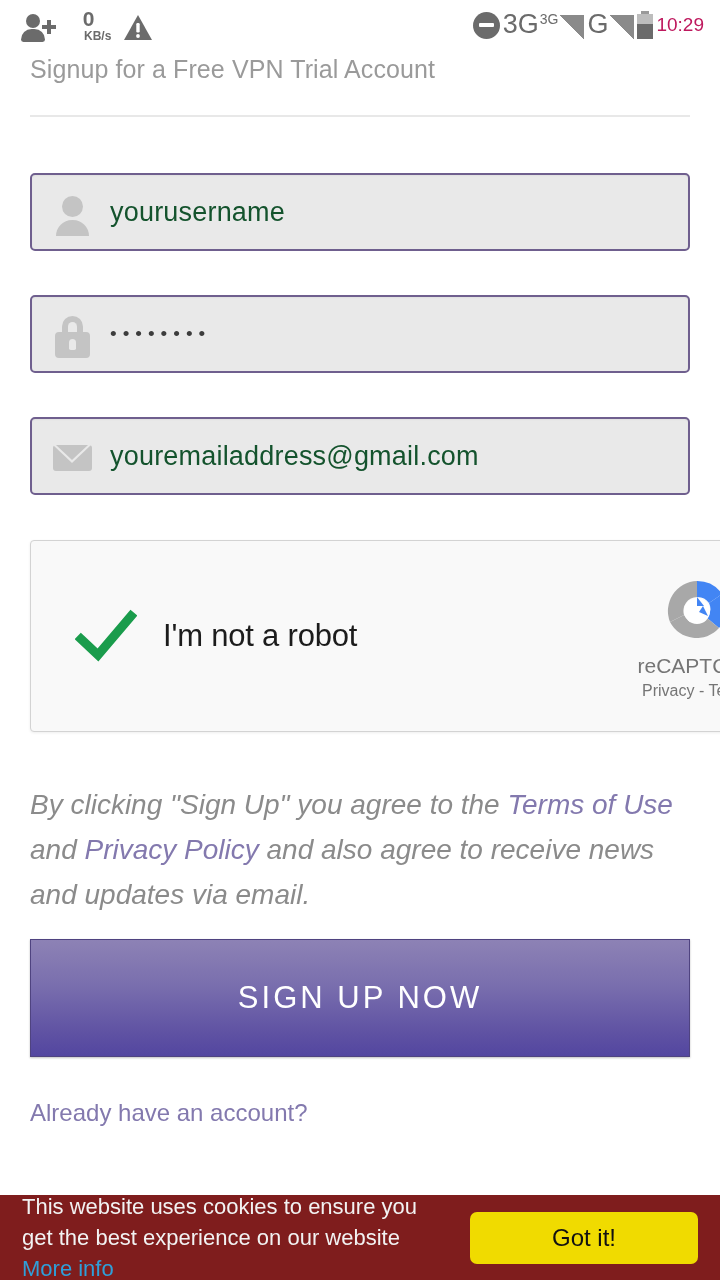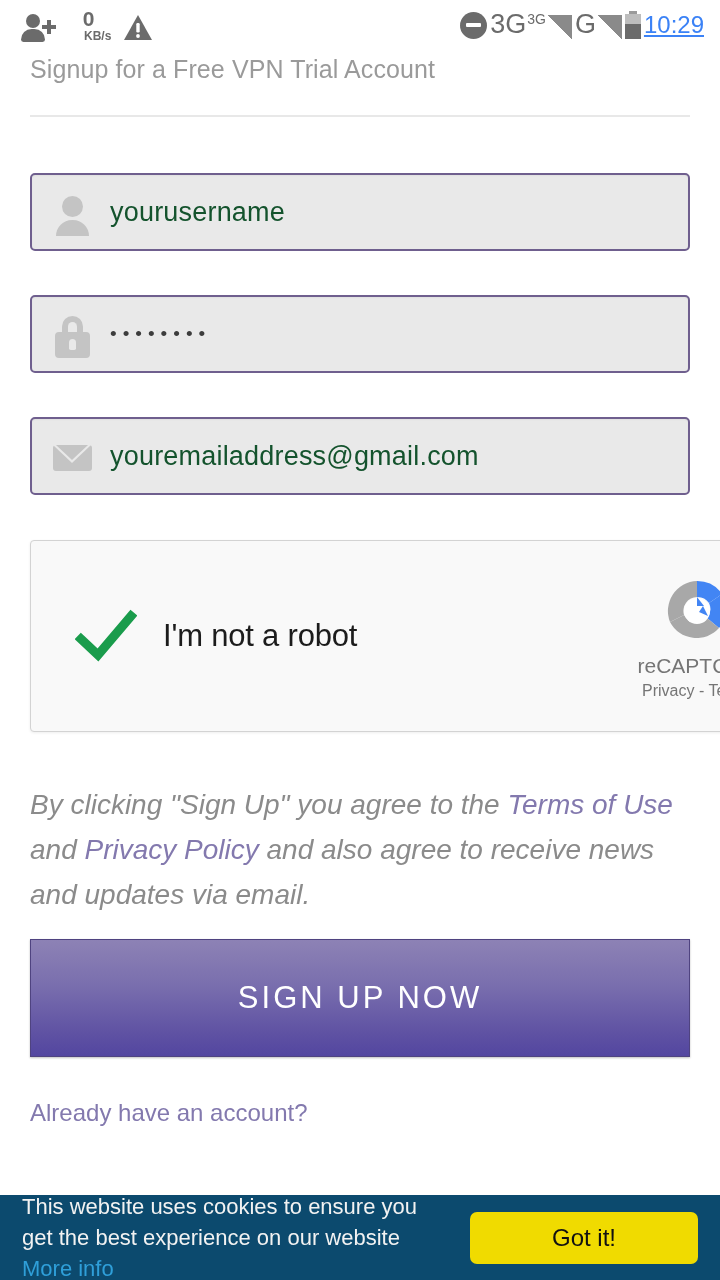--- a/index.html
+++ b/index.html
@@ -95,21 +95,21 @@
   .icon-battery .cap {
     position: absolute; left: 4px; top: 0; width: 8px; height: 3px; background: #9a9a9a;
   }
   .icon-battery .shell {
     position: absolute; left: 0; top: 3px; width: 16px; height: 25px;
     background: #bdbdbd;
   }
   .icon-battery .fill {
     position: absolute; left: 0; bottom: 0; width: 16px; height: 15px; background: #6b6b6b;
   }
-  .clock { font-size: 24px; color: #3b82f6; letter-spacing: 0px; text-decoration: underline; }
+  .clock { font-size: 19px; color: #be185d; letter-spacing: 0px; }
 
   
   .page { padding: 0 30px; }
 
   .page-title {
     font-size: 25px;
     color: #9a9a9a;
     font-weight: 400;
     margin-top: 5px;
     letter-spacing: 0.1px;
@@ -284,21 +284,21 @@
     text-decoration: none;
     display: block;
   }
 
   
   .cookiebar {
     position: absolute;
     left: 0; bottom: 0;
     width: 720px;
     height: 85px;
-    background: #0c4a6e;
+    background: #7f1d1d;
     display: flex;
     align-items: center;
     padding: 0 22px 0 22px;
   }
   .cookie-text {
     color: #f2f2f2;
     font-size: 22px;
     line-height: 31px;
     max-width: 430px;
     font-family: "Liberation Sans", sans-serif;

